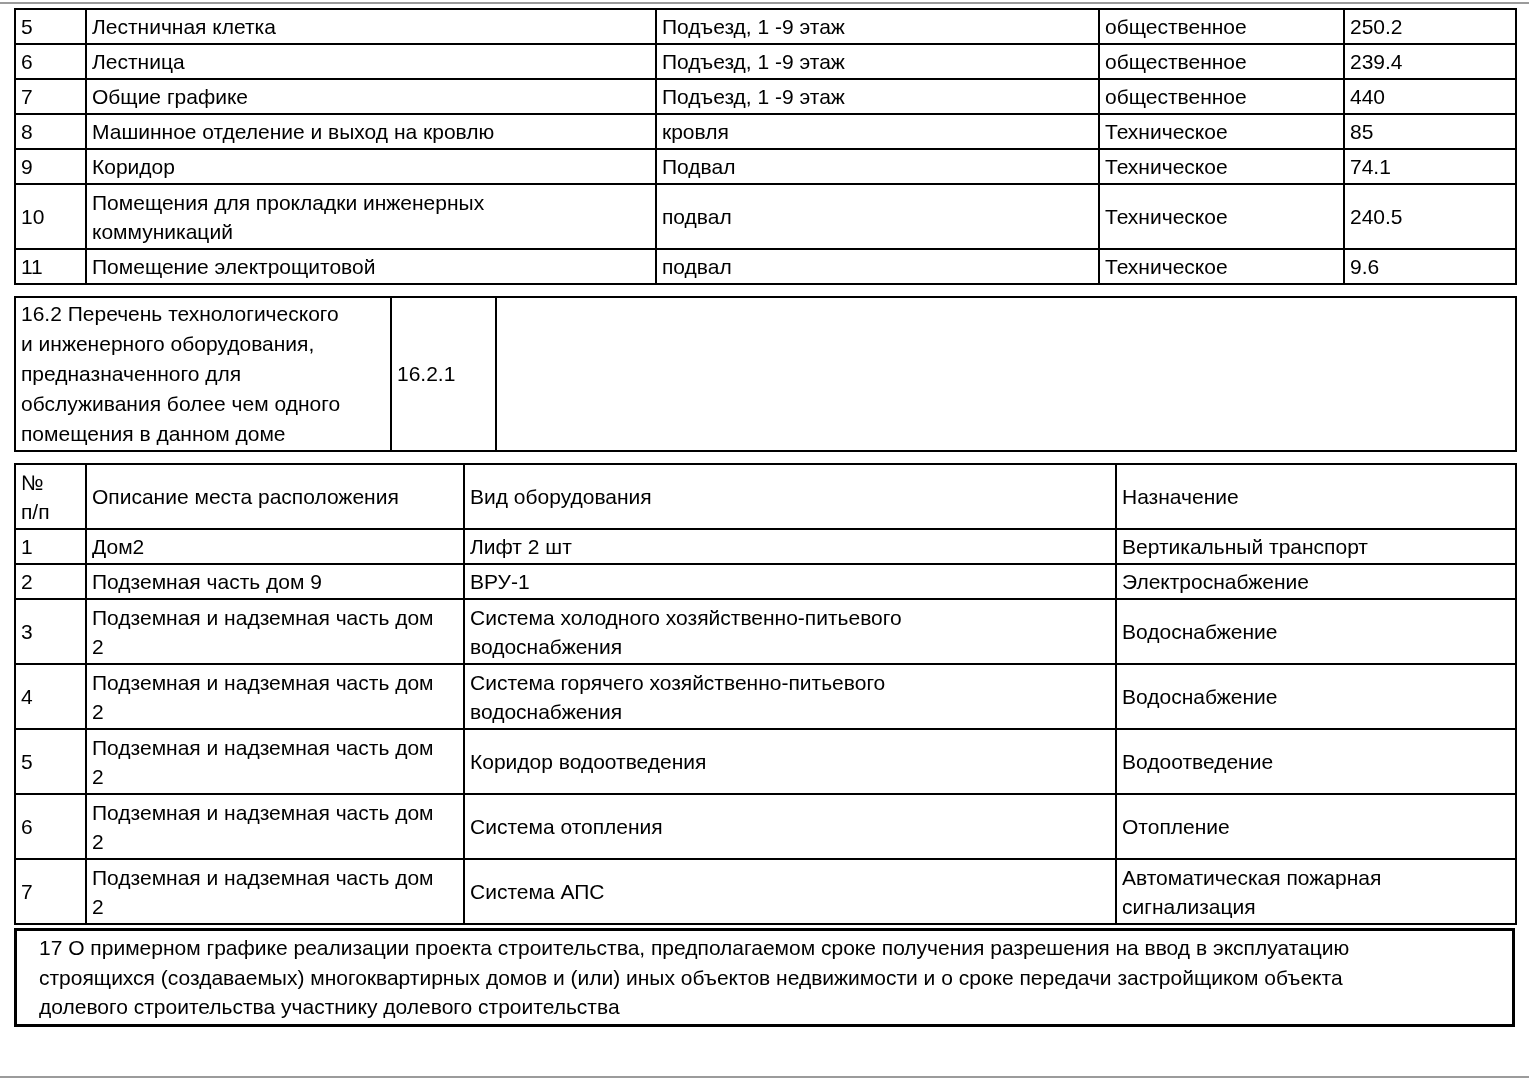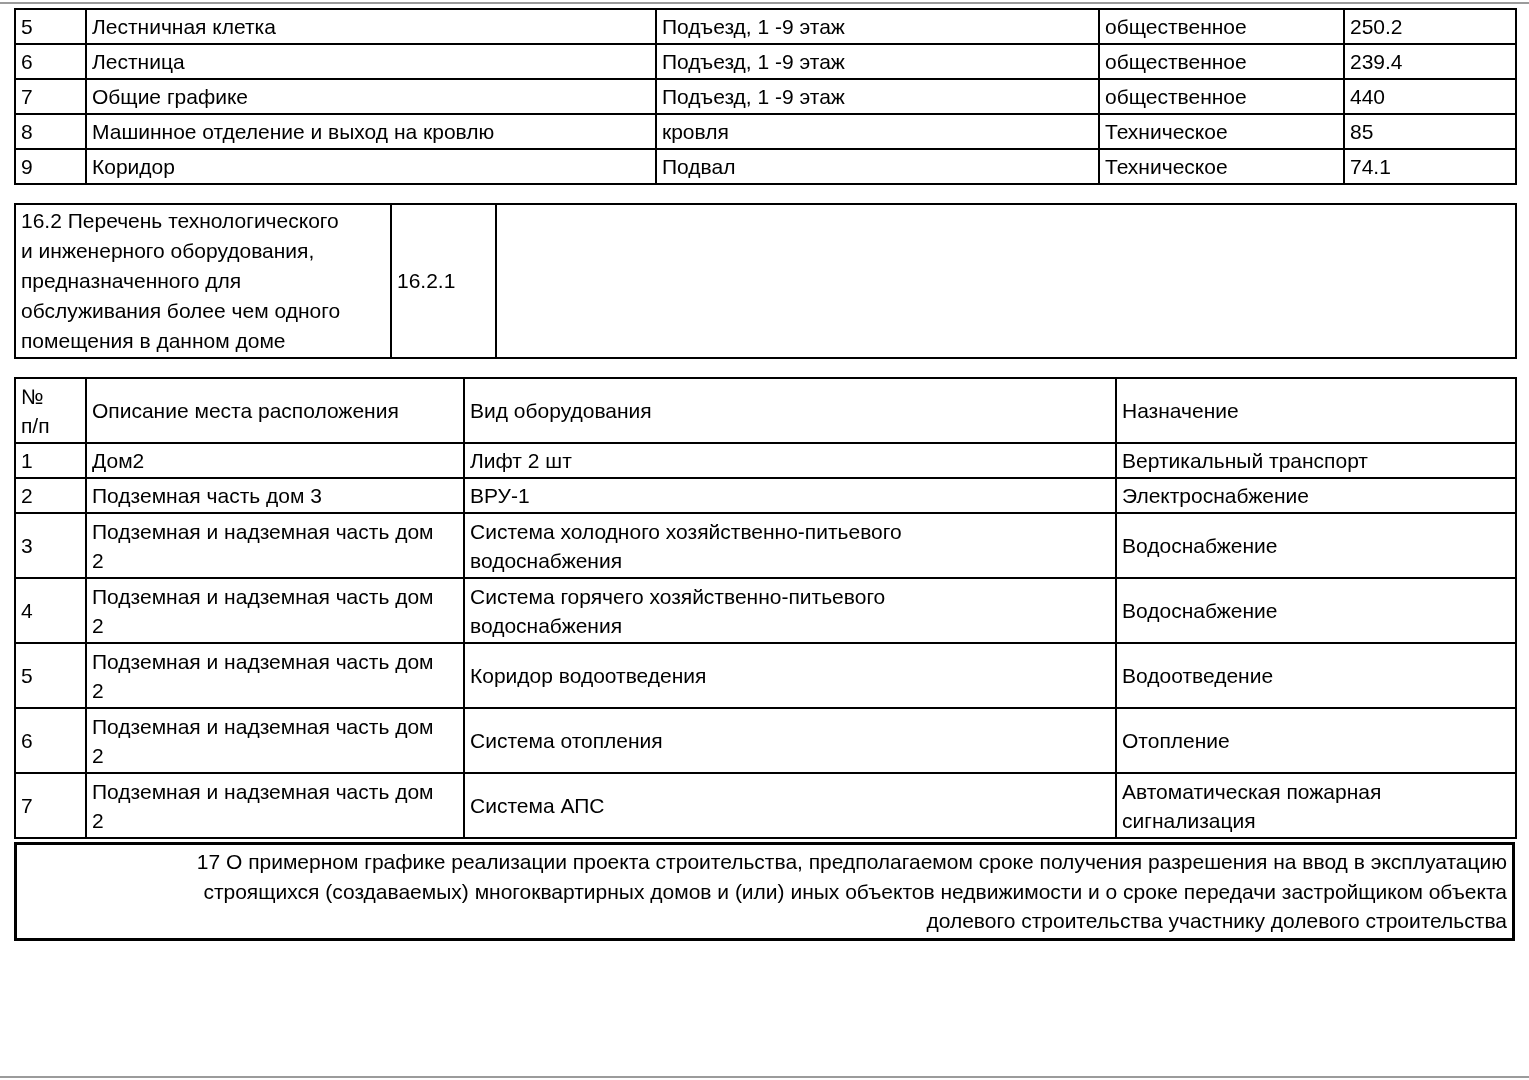--- a/index.html
+++ b/index.html
@@ -37,33 +37,32 @@
   td, th {
     border: 2px solid #000000;
     padding: 1px 5px;
     vertical-align: middle;
     text-align: left;
     font-weight: normal;
     white-space: pre-line;
     line-height: 29px;
     overflow: hidden;
   }
-  .mt { margin-top: 18px; }
+  .mt { margin-top: 11px; }
   .h35 { height: 35px; }
   .h65 { height: 65px; }
   .sec16 td { height: 154px; line-height: 30px; }
   .sec17 {
     margin-top: 3px;
     width: 1501px;
     min-height: 93px;
     border: 3px solid #000000;
-    padding: 2px 5px;
+    padding: 2px 22px;
     line-height: 29.5px;
     white-space: pre-line;
-    text-align: right;
   }
 </style>
 </head>
 <body>
 
 <div class="page">
   <div class="page-edge top"></div>
   <div class="page-edge bottom"></div>
 
   <div class="content">
@@ -104,20 +103,35 @@
           <td>кровля</td>
           <td>Техническое</td>
           <td>85</td>
         </tr>
         <tr class="h35">
           <td>9</td>
           <td>Коридор</td>
           <td>Подвал</td>
           <td>Техническое</td>
           <td>74.1</td>
+        </tr>
+        <tr class="h65">
+          <td>10</td>
+          <td>Помещения для прокладки инженерных
+коммуникаций</td>
+          <td>подвал</td>
+          <td>Техническое</td>
+          <td>240.5</td>
+        </tr>
+        <tr class="h35">
+          <td>11</td>
+          <td>Помещение электрощитовой</td>
+          <td>подвал</td>
+          <td>Техническое</td>
+          <td>9.6</td>
         </tr>
       </tbody>
     </table>
 
     <table class="sec16 mt">
       <colgroup>
         <col style="width:376px">
           <col style="width:105px">
           <col style="width:1020px">
       </colgroup>
@@ -150,21 +164,21 @@
           <th>Назначение</th>
         </tr>
         <tr class="h35">
           <td>1</td>
           <td>Дом2</td>
           <td>Лифт 2 шт</td>
           <td>Вертикальный транспорт</td>
         </tr>
         <tr class="h35">
           <td>2</td>
-          <td>Подземная часть дом 3</td>
+          <td>Подземная часть дом 9</td>
           <td>ВРУ-1</td>
           <td>Электроснабжение</td>
         </tr>
         <tr class="h65">
           <td>3</td>
           <td>Подземная и надземная часть дом
 2</td>
           <td>Система холодного хозяйственно-питьевого
 водоснабжения</td>
           <td>Водоснабжение</td>

